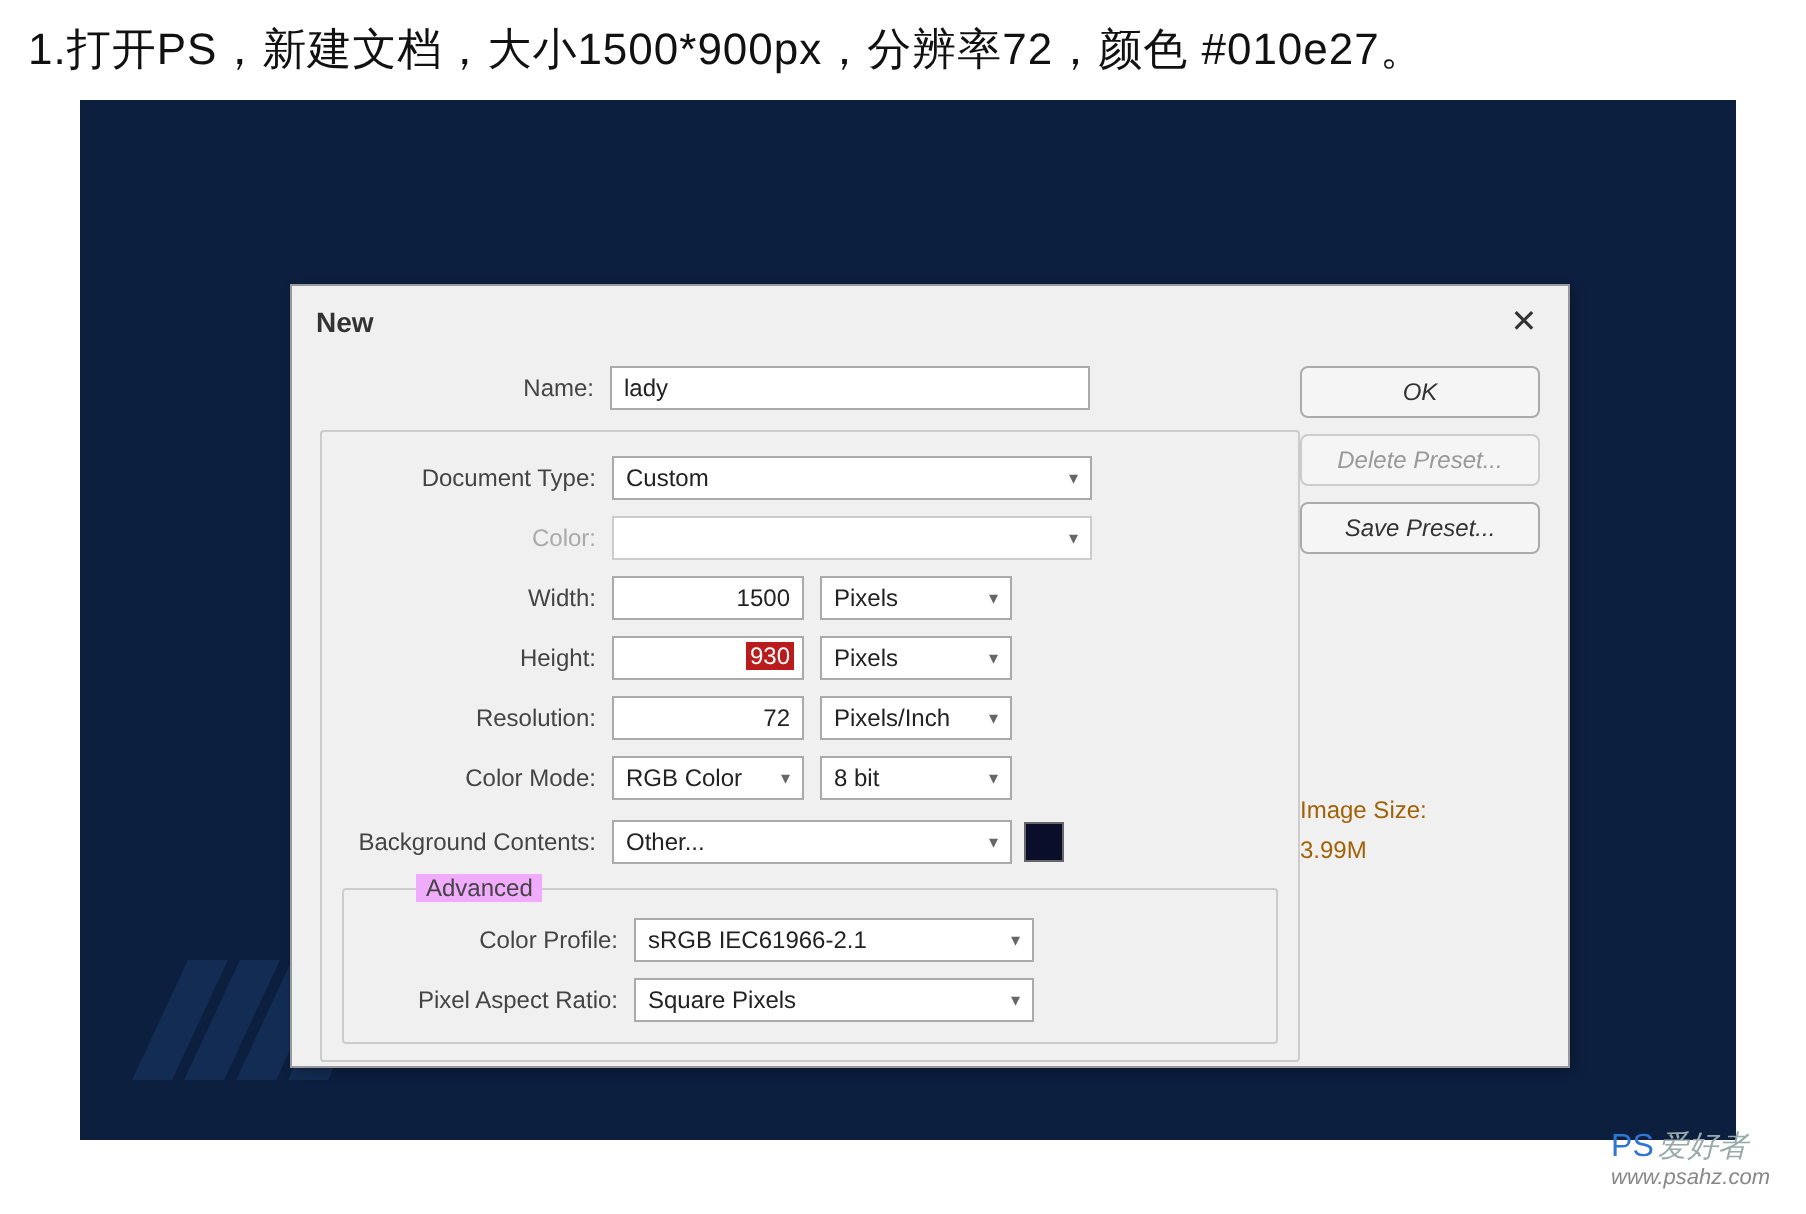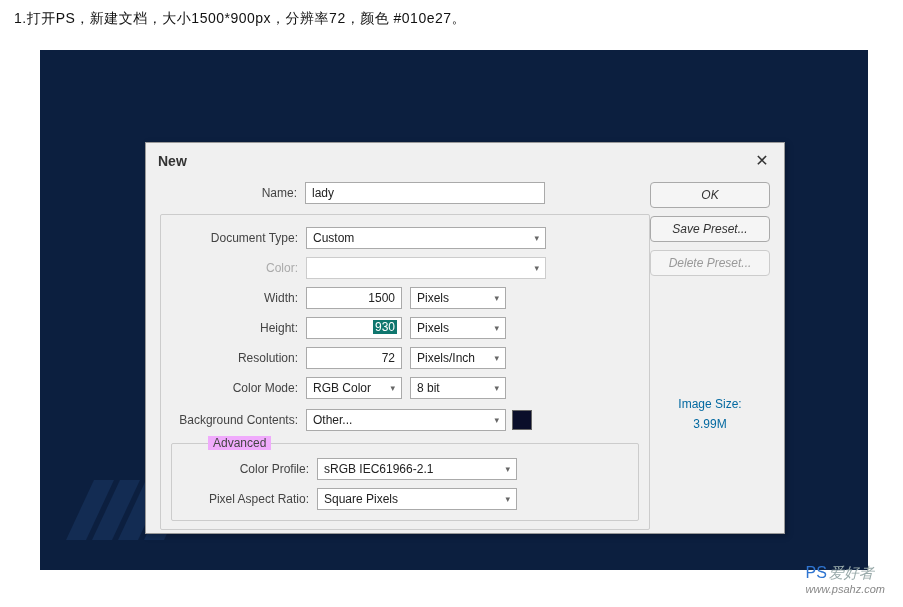--- a/index.html
+++ b/index.html
@@ -1,17 +1,17 @@
 <!DOCTYPE html>
 <html><head>
 <meta charset="utf-8">
 <style>
   * { box-sizing: border-box; font-family: "Segoe UI", Tahoma, sans-serif; }
   body { margin: 0; width: 903px; height: 607px; background: #fff; position: relative; overflow: hidden; }
-  .instruction { padding: 10px 14px 12px 14px; font-size: 14px; color: #111; letter-spacing: 0.5px; }
+  .instruction { padding: 10px 14px 12px 14px; font-size: 22px; color: #111; letter-spacing: 0.5px; }
   .canvas { position: absolute; left: 40px; top: 50px; width: 828px; height: 520px; background: #0c1f3f; }
   .logo { position: absolute; left: 40px; bottom: 20px; width: 200px; height: 70px; }
   .logo .bars { display: flex; gap: 6px; transform: skewX(-25deg); }
   .logo .bars span { width: 20px; height: 60px; background: #132c53; }
   .watermark { position: absolute; right: 18px; bottom: 12px; font-size: 15px; color: #9aa; font-style: italic; }
   .watermark .ps { color: #2f75d1; font-weight: normal; font-style: normal; margin-right: 2px; font-size: 16px; }
   .watermark .url { display:block; font-size:11px; color:#888; text-align:right; }
 
   .dialog {
     position: absolute; left: 145px; top: 142px; width: 640px; height: 392px;
@@ -24,37 +24,37 @@
   .body { display: flex; padding: 4px 14px 12px 14px; gap: 0; }
   .form-col { flex: 1; }
   .btn-col { width: 120px; display: flex; flex-direction: column; gap: 8px; }
   .btn {
     background: #f5f5f5; border: 1px solid #aaa; border-radius: 4px;
     height: 26px; display: flex; align-items: center; justify-content: center;
     font-size: 12px; cursor: pointer; font-style: italic;
   }
   .btn.primary { font-weight: 500; }
   .btn.disabled { color: #999; border-color: #ccc; cursor: default; }
-  .img-size { margin-top: 110px; text-align: center; font-size: 12px; color: #0369a1; line-height: 1.7; }
+  .img-size { margin-top: 110px; font-size: 12px; color: #a16207; line-height: 1.7; }
 
   .row { display: flex; align-items: center; margin-bottom: 8px; }
   .row .lbl { width: 145px; text-align: right; padding-right: 8px; color: #444; }
   .row .lbl.dim { color: #aaa; }
   .txt-input, .sel {
     background: #fff; border: 1px solid #aaa; height: 22px; padding: 1px 6px;
     font-size: 12px; color: #222;
   }
   .txt-input { width: 240px; }
   .txt-input.sm { width: 96px; text-align: right; }
   .sel { width: 96px; display: flex; align-items: center; justify-content: space-between; }
   .sel.wide { width: 240px; }
   .sel.med { width: 200px; }
   .sel .caret { font-size: 9px; color: #666; }
   .sel.dim { color: #bbb; border-color: #ccc; }
-  .selected-blue { background: #0f766e; color: #fff; padding: 0 2px; }
+  .selected-blue { background: #b91c1c; color: #fff; padding: 0 2px; }
   .gap { width: 8px; }
   .swatch { width: 20px; height: 20px; background: #0a0e2a; border: 1px solid #666; margin-left: 6px; }
 
   .group { border: 1px solid #ccc; border-radius: 2px; padding: 14px 10px 8px 10px; margin-top: 6px; position: relative; }
   .group .legend { position: absolute; top: -8px; left: 8px; background: #f0abfc; padding: 0 5px; font-size: 12px; color: #444; margin-left: 28px; }
   .group.main { border-radius: 2px; padding: 12px 10px 8px 10px; margin-top: 10px; }
   .adv-inner .row .lbl { width: 135px; }
 </style>
 </head>
 <body>
@@ -173,22 +173,22 @@
                 <span class="caret">▾</span>
             </div>
           </div>
         </div>
 
       </div>
     </div>
 
     <div class="btn-col">
       <div class="btn primary">OK</div>
+      <div class="btn disabled">Delete Preset...</div>
       <div class="btn">Save Preset...</div>
-      <div class="btn disabled">Delete Preset...</div>
       <div class="img-size">
         <div>Image Size:</div>
         <div>3.99M</div>
       </div>
     </div>
   </div>
 </div>
 
 <div class="watermark">
   <span class="ps">PS</span><span>爱好者</span>

